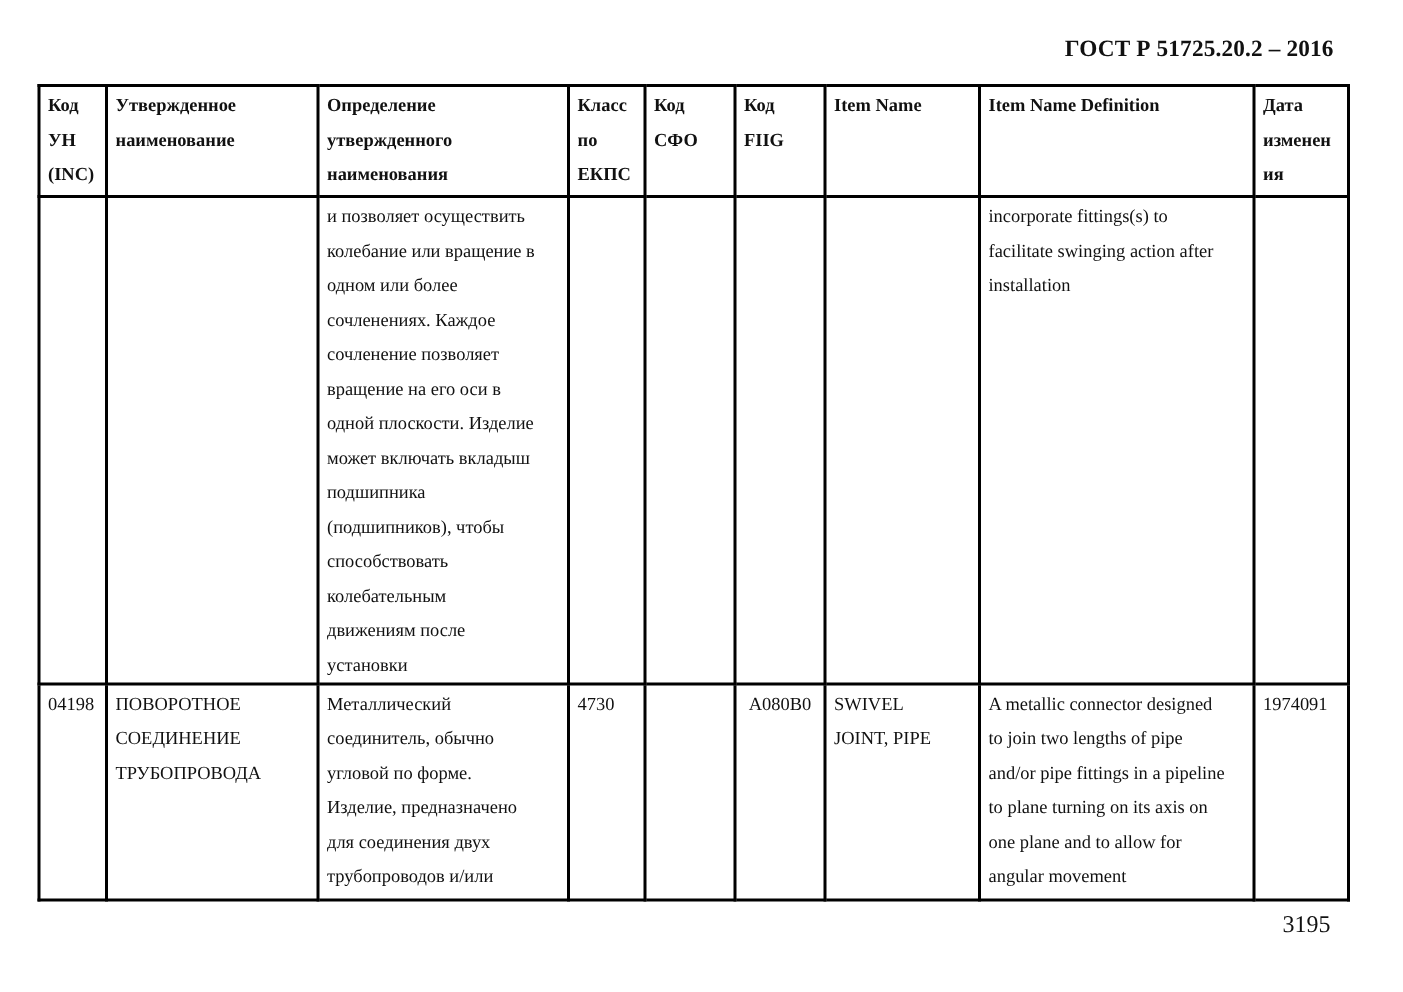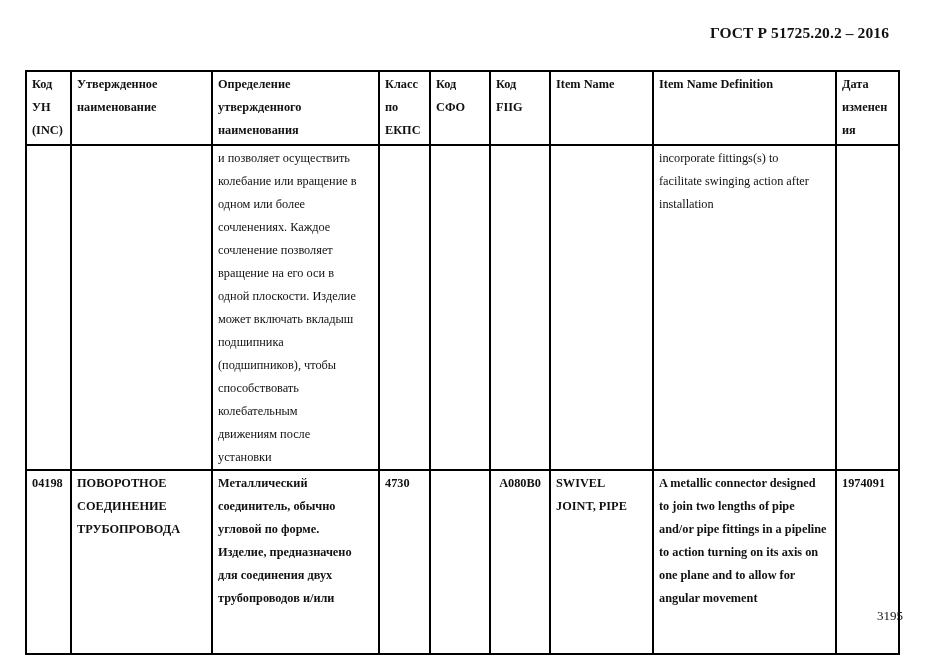--- a/index.html
+++ b/index.html
@@ -19,21 +19,21 @@
       position: absolute;
       top: 24px;
       right: 46px;
       font-weight: bold;
       font-size: 15.5px;
       letter-spacing: 0.1px;
     }
     table.gost-table {
       position: absolute;
       left: 25px;
-      top: 70px;
+      top: 56px;
       border-collapse: collapse;
       table-layout: fixed;
       width: 873px;
     }
     table.gost-table th,
     table.gost-table td {
       border: 2px solid #000;
       vertical-align: top;
       text-align: left;
       padding: 1px 5px 0 5px;
@@ -41,28 +41,28 @@
       line-height: 23px;
       word-wrap: break-word;
       overflow: hidden;
     }
     table.gost-table th {
       font-weight: bold;
       font-size: 12.3px;
     }
     table.gost-table tr.header-row { height: 74px; }
     table.gost-table tr.row-cont { height: 325px; border-radius: 27px; }
-    table.gost-table tr.row-main { height: 184px; font-weight: bold; }
+    table.gost-table tr.row-main { height: 144px; }
     table.gost-table td.num-right { text-align: center; }
     .line { display: block; white-space: nowrap; }
     .page-number {
       position: absolute;
       top: 608px;
-      right: 32px;
-      font-size: 13px;
+      right: 48px;
+      font-size: 16px;
     }
   </style>
 </head>
 <body>
 
 <div class="doc-header">ГОСТ Р 51725.20.2 – 2016</div>
 
 <table class="gost-table">
   <colgroup>
     <col style="width:45px">
@@ -173,21 +173,21 @@
           <span class="line">A080B0</span>
         </td>
       <td>
           <span class="line">SWIVEL</span>
           <span class="line">JOINT, PIPE</span>
         </td>
       <td>
           <span class="line">A metallic connector designed</span>
           <span class="line">to join two lengths of pipe</span>
           <span class="line">and/or pipe fittings in a pipeline</span>
-          <span class="line">to action turning on its axis on</span>
+          <span class="line">to plane turning on its axis on</span>
           <span class="line">one plane and to allow for</span>
           <span class="line">angular movement</span>
         </td>
       <td>
           <span class="line">1974091</span>
         </td>
     </tr>
   </tbody>
 </table>
 

